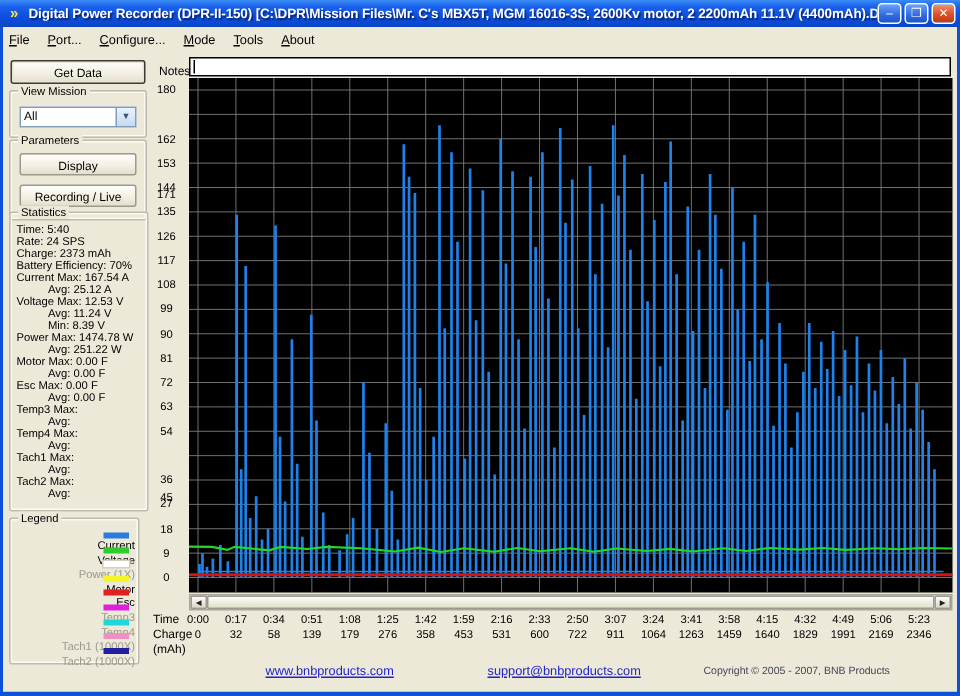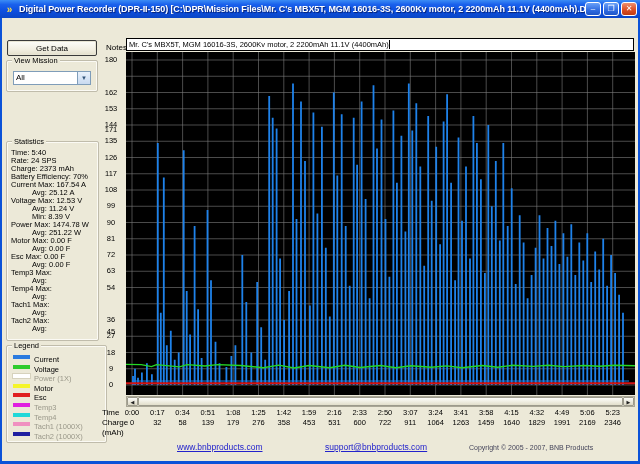--- a/index.html
+++ b/index.html
@@ -42,23 +42,23 @@
   .combo-arrow { position:absolute; right:0; top:0; width:13px; height:12px;
     background:linear-gradient(180deg,#e9f2fc,#c9daf0); border-left:1px solid #7f9db9;
     font-size:6px; line-height:12px; text-align:center; color:#35567a; }
   #gb-params { left:4px; top:60px; width:92px; height:54px; }
   #btn-display { position:absolute; left:6px; top:8px; width:78px; height:15px; line-height:13px; }
   #btn-recording { position:absolute; left:6px; top:29px; width:78px; height:15px; line-height:13px; }
   #gb-stats { left:4px; top:108px; width:93px; height:200px; }
   #stats-lines { position:absolute; left:4px; top:7px; right:2px; }
   .stat-line { font-size:7.5px; height:8px; line-height:8px; white-space:nowrap; color:#000; }
   .stat-line.ind { padding-left:21px; }
-  #gb-legend { left:4px; top:312px; width:101px; height:98px; }
+  #gb-legend { left:4px; top:312px; width:87px; height:98px; }
   #legend-items { position:absolute; left:6px; top:9px; right:2px; }
-  .legend-row { display:flex; align-items:flex-start; height:9.6px; }
+  .legend-row { display:flex; align-items:flex-end; height:9.6px;flex-direction:column; }
   .swatch { width:17px; height:4px; margin-right:4px; flex:none; }
   .legend-label { font-size:7.5px; color:#000; white-space:nowrap; }
   .legend-label.dim { color:#9a988a; }
   
   .axis-caption { position:absolute; left:100px; font-size:8px; color:#000; }
   #notes-label { position:absolute; left:104px; top:10px; font-size:8px; }
   #notes-box { position:absolute; left:124px; top:5px; width:508px; height:13px; background:#fff;
     border:1px solid #000; font-size:7.5px; line-height:11px; padding-left:2px; white-space:nowrap;
     overflow:hidden; }
   .caret { display:inline-block; width:1px; height:9px; background:#000; vertical-align:-2px; }
@@ -91,33 +91,46 @@
   <div class="titlebar">
     <div class="app-icon">»</div>
     <div class="title-text">Digital Power Recorder (DPR-II-150) [C:\DPR\Mission Files\Mr. C's MBX5T, MGM 16016-3S, 2600Kv motor, 2 2200mAh 11.1V (4400mAh).DPR]</div>
     <div class="win-btns">
       <div class="win-btn">–</div>
       <div class="win-btn">❐</div>
       <div class="win-btn close">✕</div>
     </div>
   </div>
 
+  <div class="menubar" id="menubar">
+      <span class="menu-item">File</span>
+      <span class="menu-item">Port...</span>
+      <span class="menu-item">Configure...</span>
+      <span class="menu-item">Mode</span>
+      <span class="menu-item">Tools</span>
+      <span class="menu-item">About</span>
+    </div>
 
   <div class="body">
 
     <button class="btn" id="get-data">Get Data</button>
 
     <div class="groupbox" id="gb-mission">
       <span class="gb-label">View Mission</span>
       <div class="combo">
         <span>All</span>
         <span class="combo-arrow">▼</span>
       </div>
     </div>
 
+    <div class="groupbox" id="gb-params">
+      <span class="gb-label">Parameters</span>
+      <button class="btn" id="btn-display">Display</button>
+      <button class="btn" id="btn-recording">Recording / Live</button>
+    </div>
 
     <div class="groupbox" id="gb-stats">
       <span class="gb-label">Statistics</span>
       <div id="stats-lines">
           <div class="stat-line">Time: 5:40</div>
           <div class="stat-line">Rate: 24 SPS</div>
           <div class="stat-line">Charge: 2373 mAh</div>
           <div class="stat-line">Battery Efficiency: 70%</div>
           <div class="stat-line">Current Max: 167.54 A</div>
           <div class="stat-line ind">Avg: 25.12 A</div>
@@ -178,21 +191,21 @@
           </div>
           <div class="legend-row">
             <span class="swatch" style="background: rgb(32, 32, 160);"></span>
             <span class="legend-label dim">Tach2  (1000X)</span>
           </div>
         </div>
     </div>
 
     <span class="axis-caption" id="notes-label">Notes</span>
     <div id="notes-box">
-      <span>Mr. C's MBX5T, MGM 16016-3S, 2600Kv motor, 2 2200mAh 11.1V (4400mAh)</span><span class="caret"></span>
+      <span class="caret"></span>
     </div>
 
     <svg id="plot" viewBox="0 0 509 343" preserveAspectRatio="none">
         <line x1="0" y1="333" x2="509" y2="333" stroke="#7d7d7d" stroke-width="0.6"></line>
         <line x1="0" y1="316.75" x2="509" y2="316.75" stroke="#7d7d7d" stroke-width="0.6"></line>
         <line x1="0" y1="300.5" x2="509" y2="300.5" stroke="#7d7d7d" stroke-width="0.6"></line>
         <line x1="0" y1="284.25" x2="509" y2="284.25" stroke="#7d7d7d" stroke-width="0.6"></line>
         <line x1="0" y1="268" x2="509" y2="268" stroke="#7d7d7d" stroke-width="0.6"></line>
         <line x1="0" y1="251.75" x2="509" y2="251.75" stroke="#7d7d7d" stroke-width="0.6"></line>
         <line x1="0" y1="235.5" x2="509" y2="235.5" stroke="#7d7d7d" stroke-width="0.6"></line>

